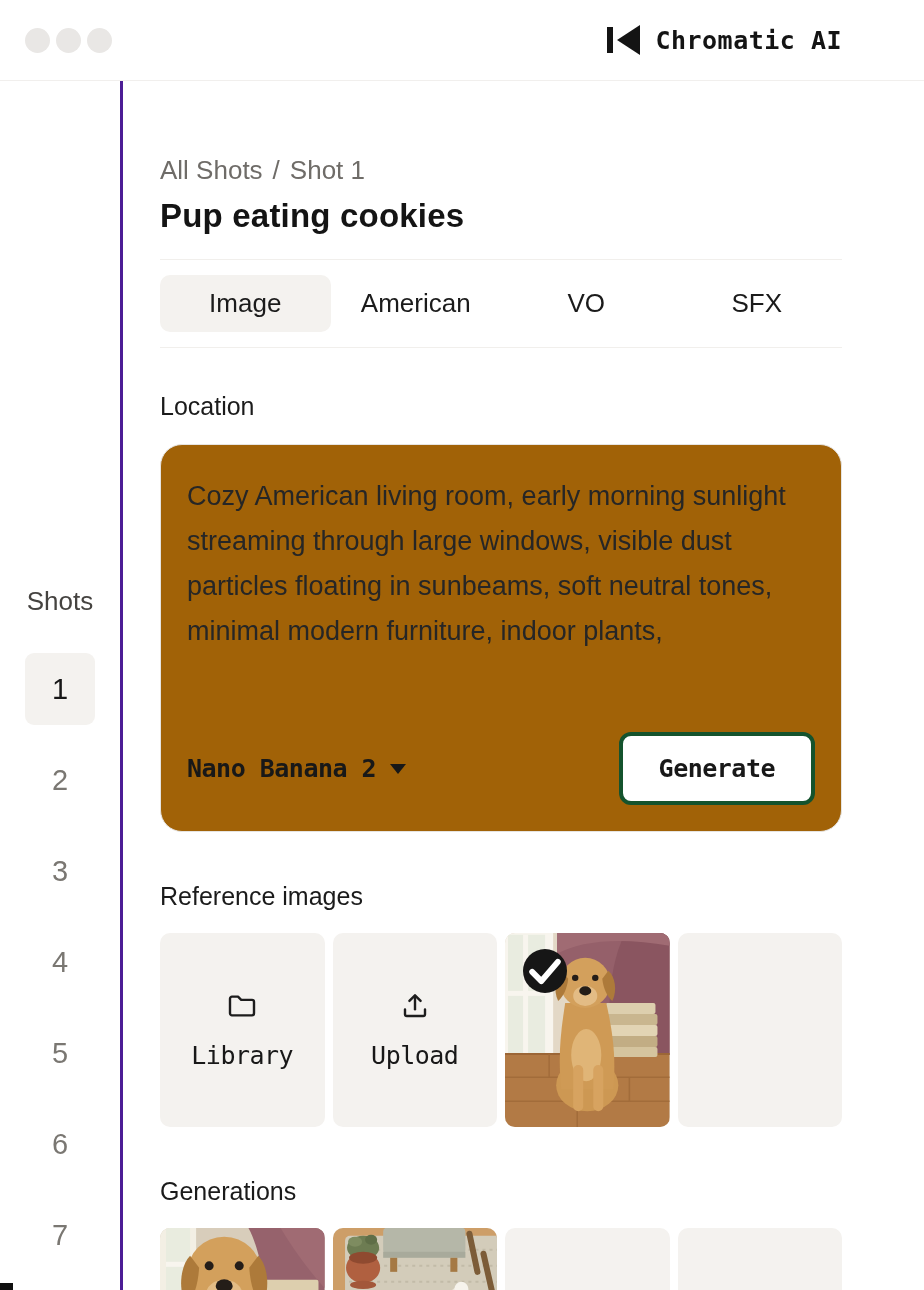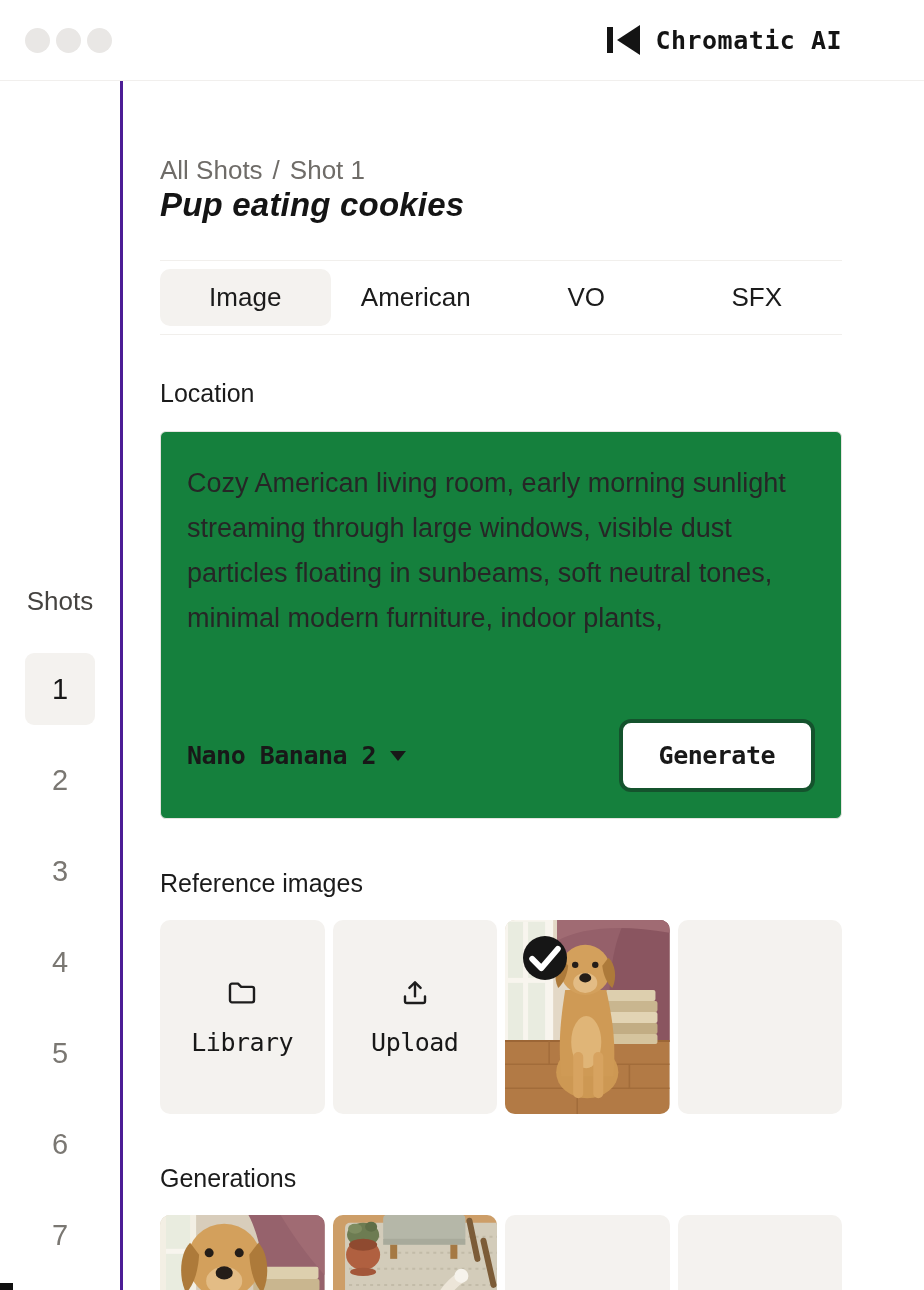--- a/index.html
+++ b/index.html
@@ -22,34 +22,34 @@
     flex-direction:column; align-items:center; padding-top:47px; flex-shrink:0;justify-content:flex-end; }
   .sidebar-title { font-size:26px; color:#454340; margin-bottom:36px; }
   .shot-item { width:70px; height:72px; border-radius:9px; display:flex;
     align-items:center; justify-content:center; font-size:29px; color:#7a7772;
     margin-bottom:19px; cursor:pointer; }
   .shot-item.selected { background:#f4f2ef; color:#171717; }
 
   .main { flex:1; padding:0 84px 0 37px; }
 
   .breadcrumb { margin-top:74px; font-size:26px; color:#6f6c68; display:flex; gap:10px; }
-  .page-title { font-size:33px; font-weight:700; color:#141414;
-    letter-spacing:0.2px;font-style:italic; }
-
-  
-  .tabs { margin-top:36px; border-top:1px solid #f1efec; border-bottom:1px solid #f1efec;
-    padding:8px 0; display:grid; grid-template-columns:repeat(4,1fr); }
+  .page-title { margin-top:11px; font-size:33px; font-weight:700; color:#141414;
+    letter-spacing:0.2px; }
+
+  
+  .tabs { margin-top:24px; border-top:1px solid #f1efec; border-bottom:1px solid #f1efec;
+    padding:15px 0; display:grid; grid-template-columns:repeat(4,1fr); }
   .tab { height:57px; display:flex; align-items:center; justify-content:center;
     font-size:26px; color:#1b1b1b; border-radius:10px; cursor:pointer; }
   .tab.active { background:#f4f2ef; }
 
   
   .section-label { margin-top:44px; font-size:25px; font-weight:500; color:#1b1b1b; }
-  .prompt-box { margin-top:23px; border:1.5px solid #e6e4e1; border-radius:6px;
-    padding:29px 26px 26px 26px; background:#15803d; }
+  .prompt-box { margin-top:23px; border:1.5px solid #e6e4e1; border-radius:22px;
+    padding:29px 26px 26px 26px; background:#a16207; }
   .prompt-text { font-size:27px; line-height:45px; color:#262626; width:628px;
     min-height:225px; cursor:text; }
   .model-row { margin-top:33px; display:flex; justify-content:space-between;
     align-items:center; }
   .model-select { display:flex; align-items:center; gap:14px; cursor:pointer;
     font-family:"DejaVu Sans Mono", monospace; font-weight:700; font-size:25px;
     color:#181818; letter-spacing:-0.5px; }
   .caret-down { width:0; height:0; border-left:8px solid transparent;
     border-right:8px solid transparent; border-top:10px solid #181818; }
   .generate-btn { font-family:"DejaVu Sans Mono", monospace; font-weight:700;

